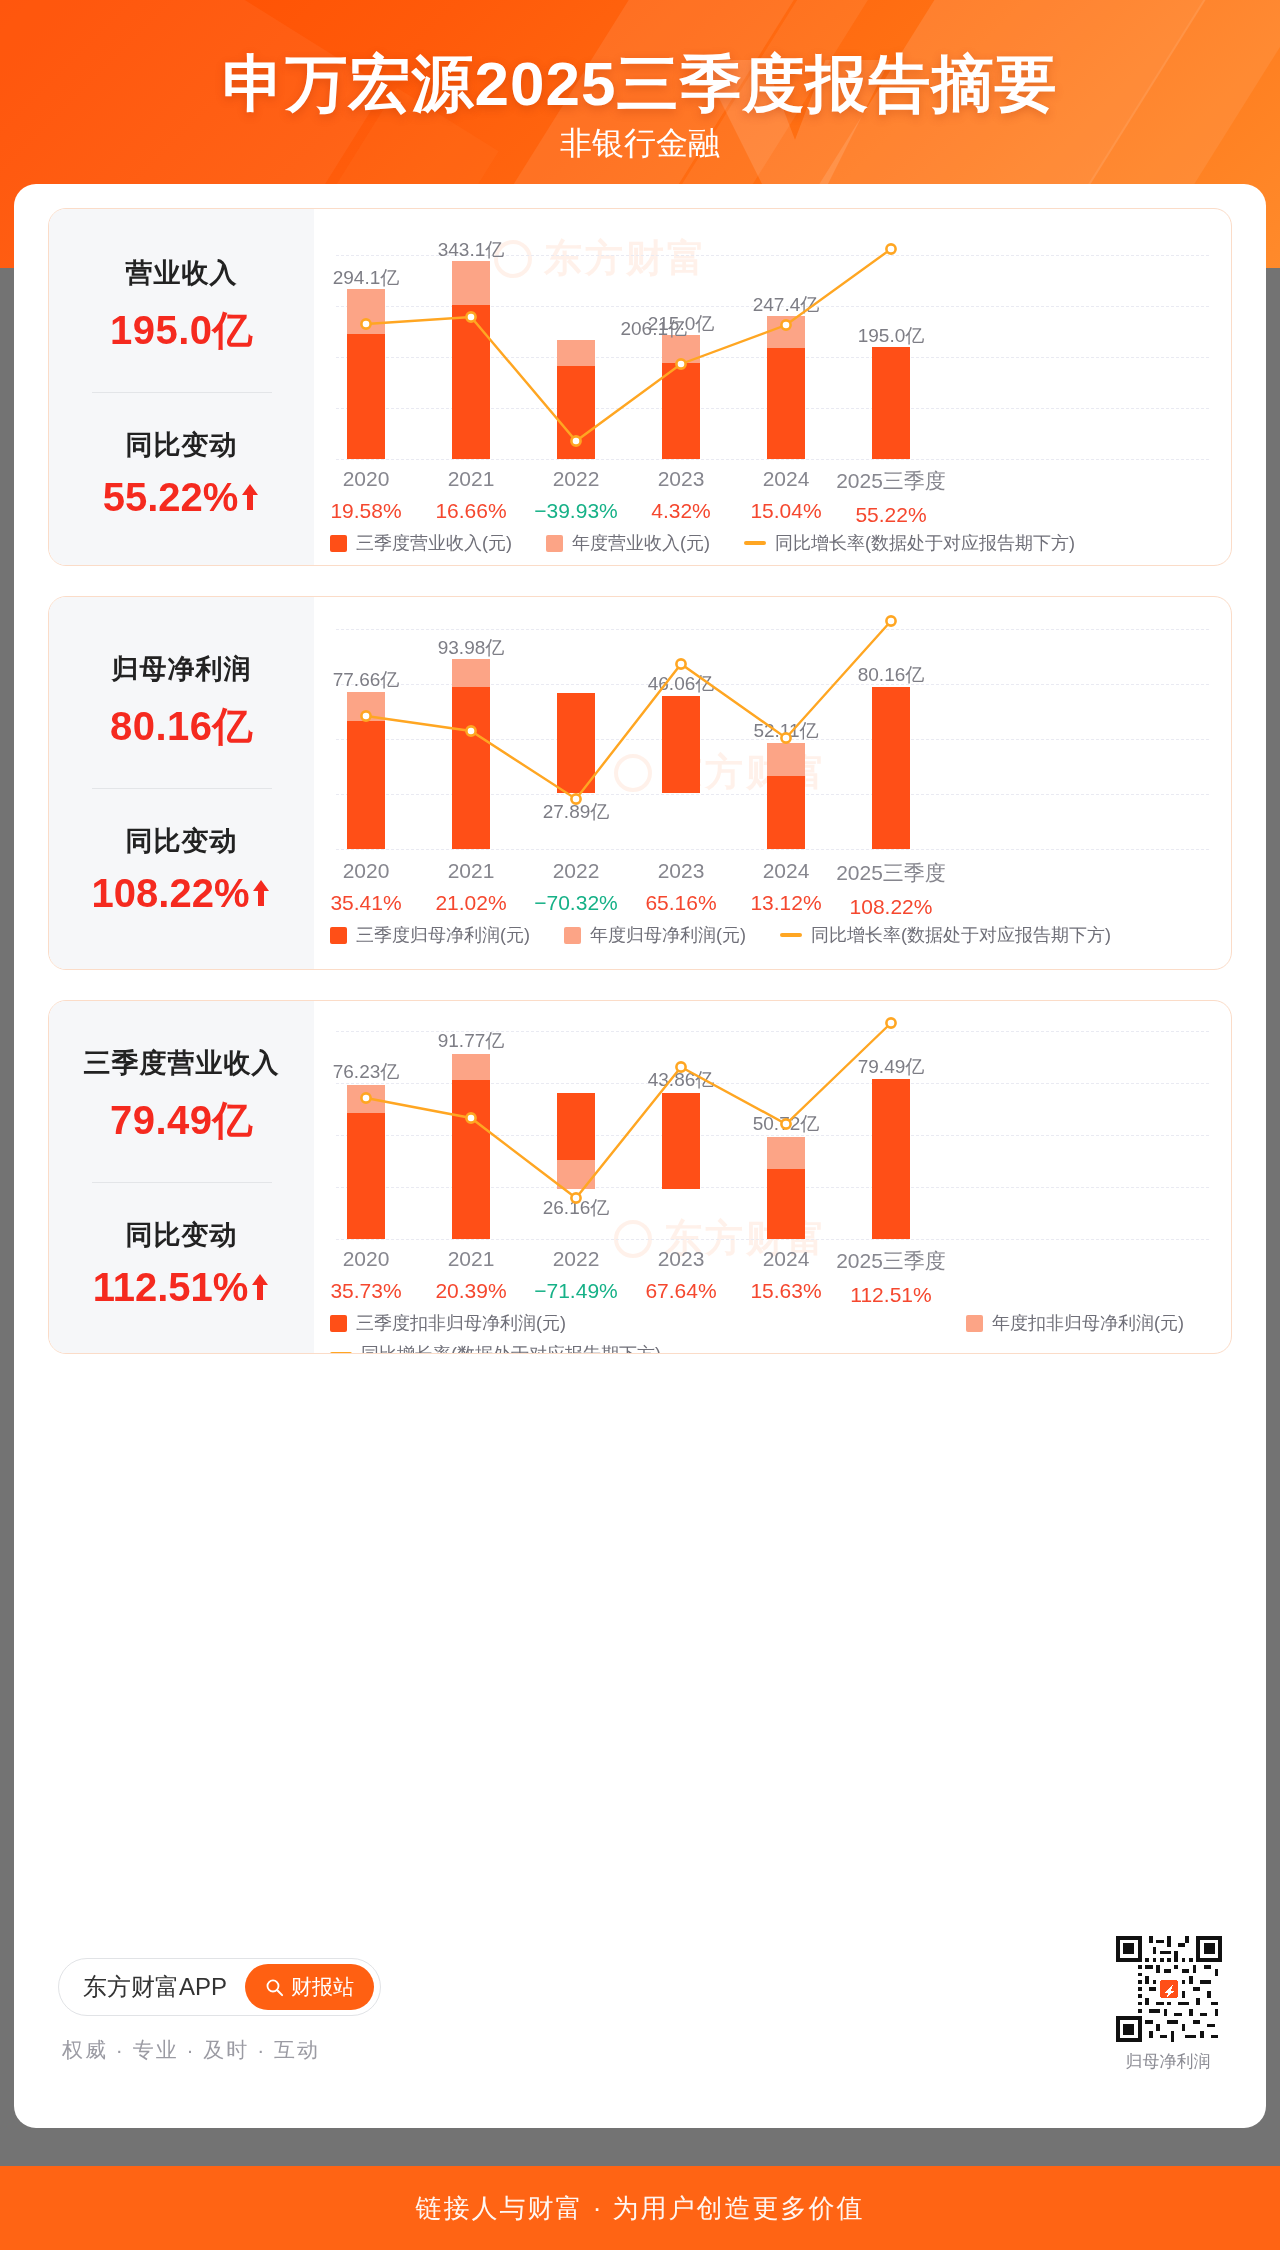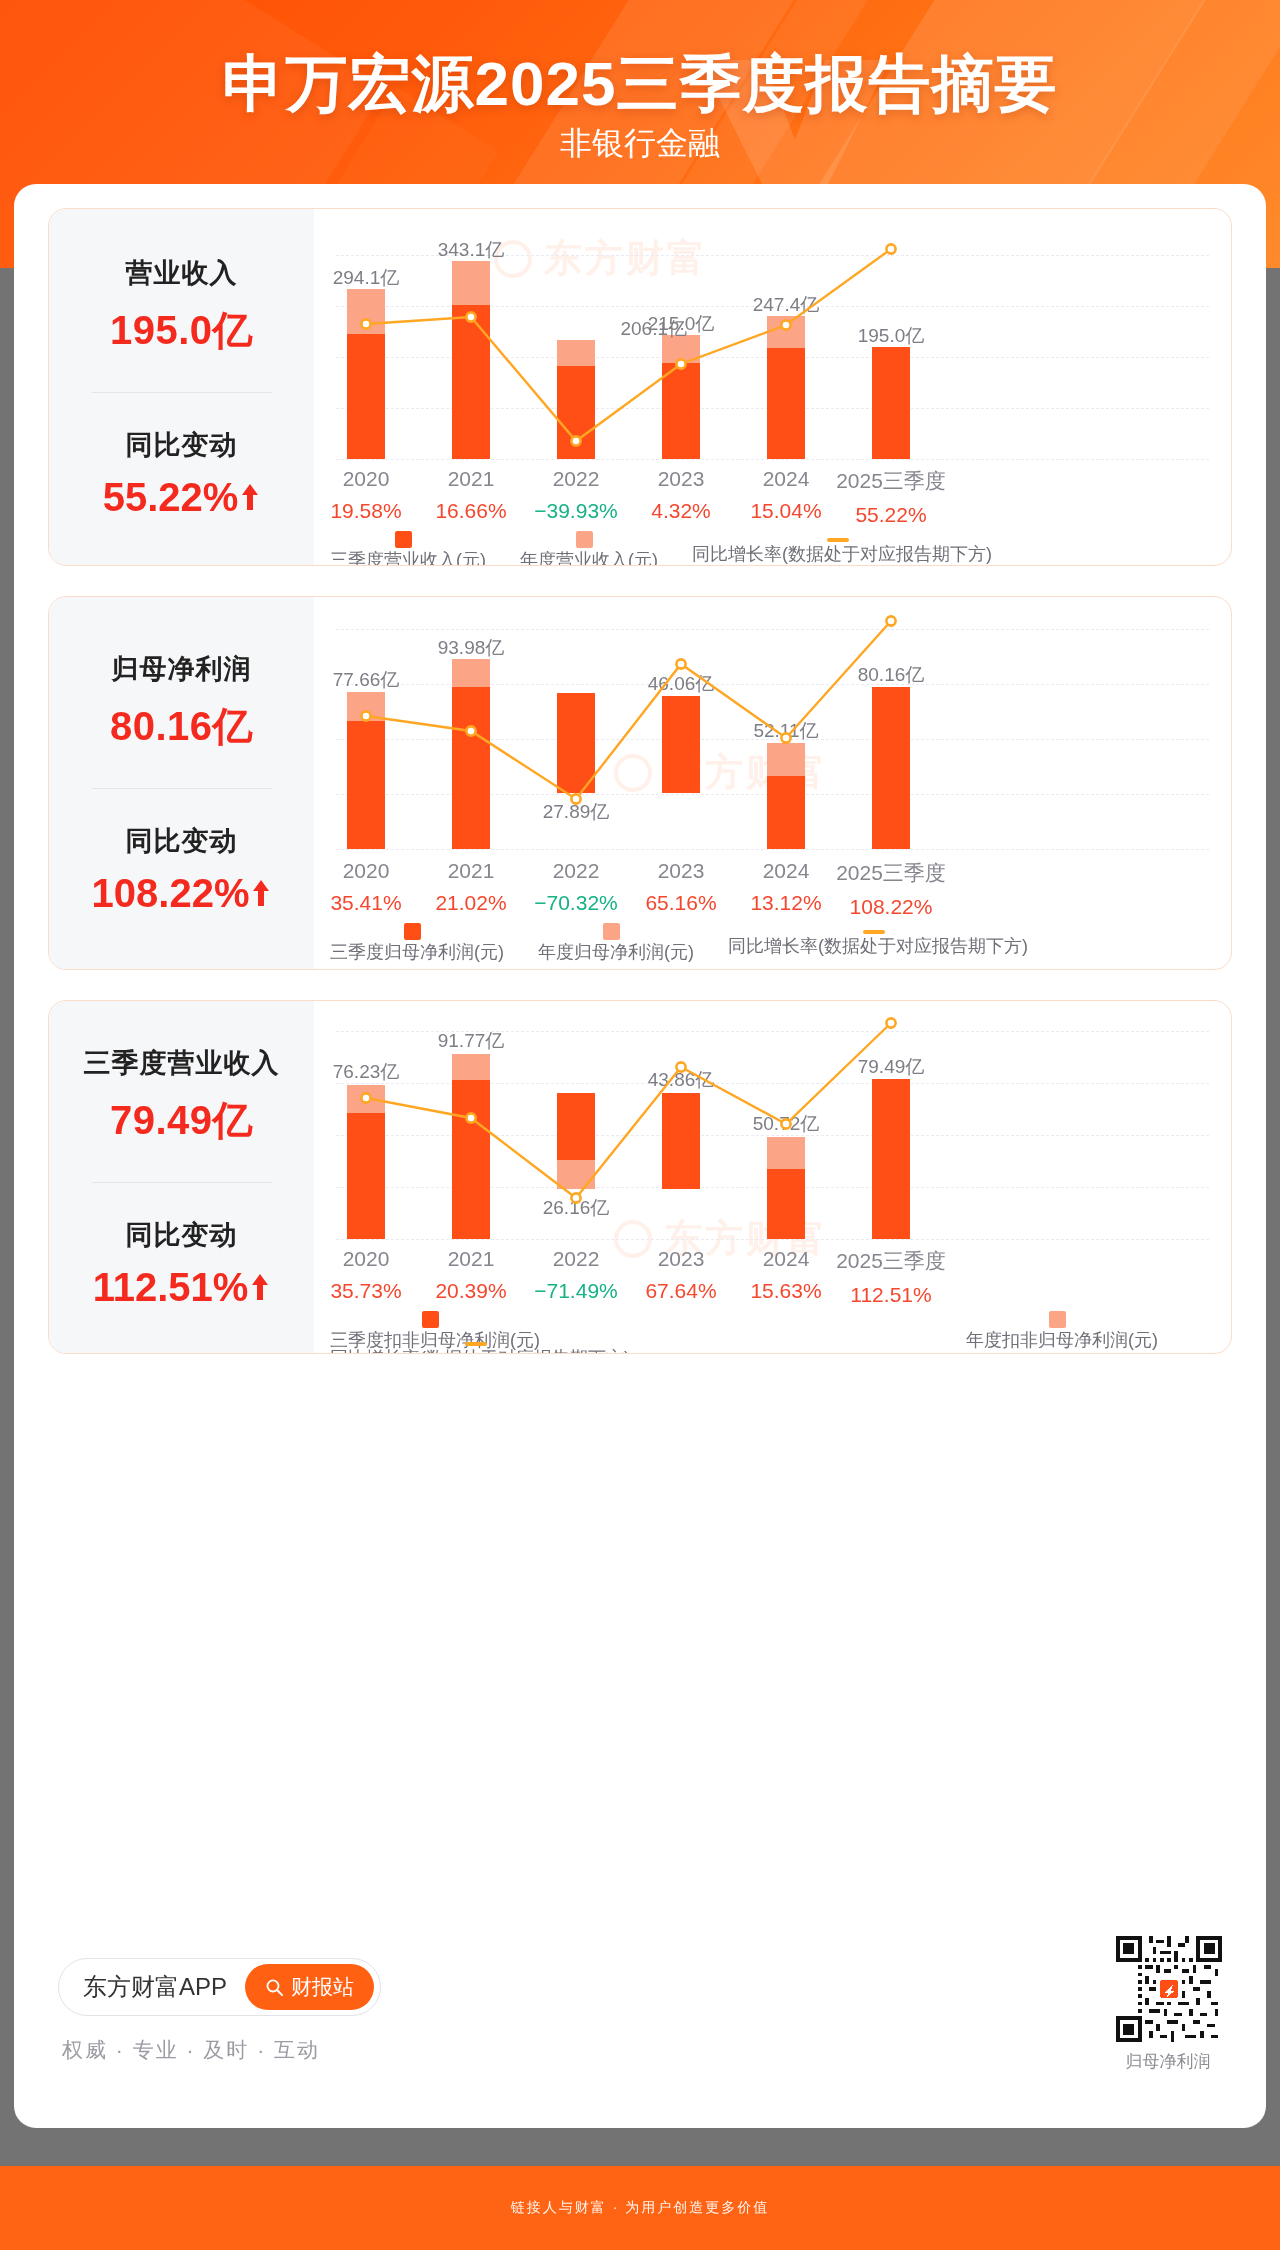--- a/index.html
+++ b/index.html
@@ -81,21 +81,21 @@
   .line-svg { position: absolute; left: 0; top: 0; overflow: visible; }
 
   .xaxis { position: absolute; }
   .xa-item { position: absolute; width: 190px; text-align: center; }
   .xa-year { font-size: 21px; color: #86868e; }
   .xa-pct  { font-size: 21px; margin-top: 8px; }
   .pct-pos { color: #f5472e; }
   .pct-neg { color: #16b187; }
 
   .legend { position: absolute; display: flex; align-items: center; }
-  .lg-item { display: flex; align-items: center; margin-right: 34px; white-space: nowrap; flex-direction: column; }
+  .lg-item { display: flex; align-items: center; margin-right: 34px; white-space: nowrap; }
   .lg-sw { width: 17px; height: 17px; border-radius: 2px; margin-right: 9px; }
   .lg-line { width: 22px; height: 4px; border-radius: 2px; margin-right: 9px; background: #ffa622; }
   .lg-txt { font-size: 18px; color: #6f6f78; }
 
   .watermark {
     position: absolute; display: flex; align-items: center;
     color: rgba(255,170,130,0.17); font-size: 38px; font-weight: bold;
     pointer-events: none; letter-spacing: 3px;
   }
   .wm-logo {
@@ -119,21 +119,21 @@
   .cb-btn .mag { margin-right: 7px; display: inline-flex; }
   .tagline { position: absolute; left: 14px; top: 108px; font-size: 21px; color: #9b9ba3; letter-spacing: 2px; }
 
   .qr-box { position: absolute; right: 10px; top: 8px; width: 106px; height: 106px; }
   .qr-cap { position: absolute; right: 0px; top: 122px; width: 128px; text-align: center; font-size: 17px; color: #8b8b93; }
 
   .bottombar {
     position: absolute; left: 0; bottom: 0; width: 1280px; height: 84px;
     background: #ff6414; display: flex; align-items: center; justify-content: center;
   }
-  .bb-txt { color: rgba(255,255,255,0.94); font-size: 14px; letter-spacing: 2px; }
+  .bb-txt { color: rgba(255,255,255,0.94); font-size: 26px; letter-spacing: 2px; }
 </style>
 </head>
 <body>
 
 <div class="page">
 
   <div class="header">
     <div class="hdr-streak s5"></div>
     <div class="hdr-streak s6"></div>
     <div class="hdr-streak s1"></div>

